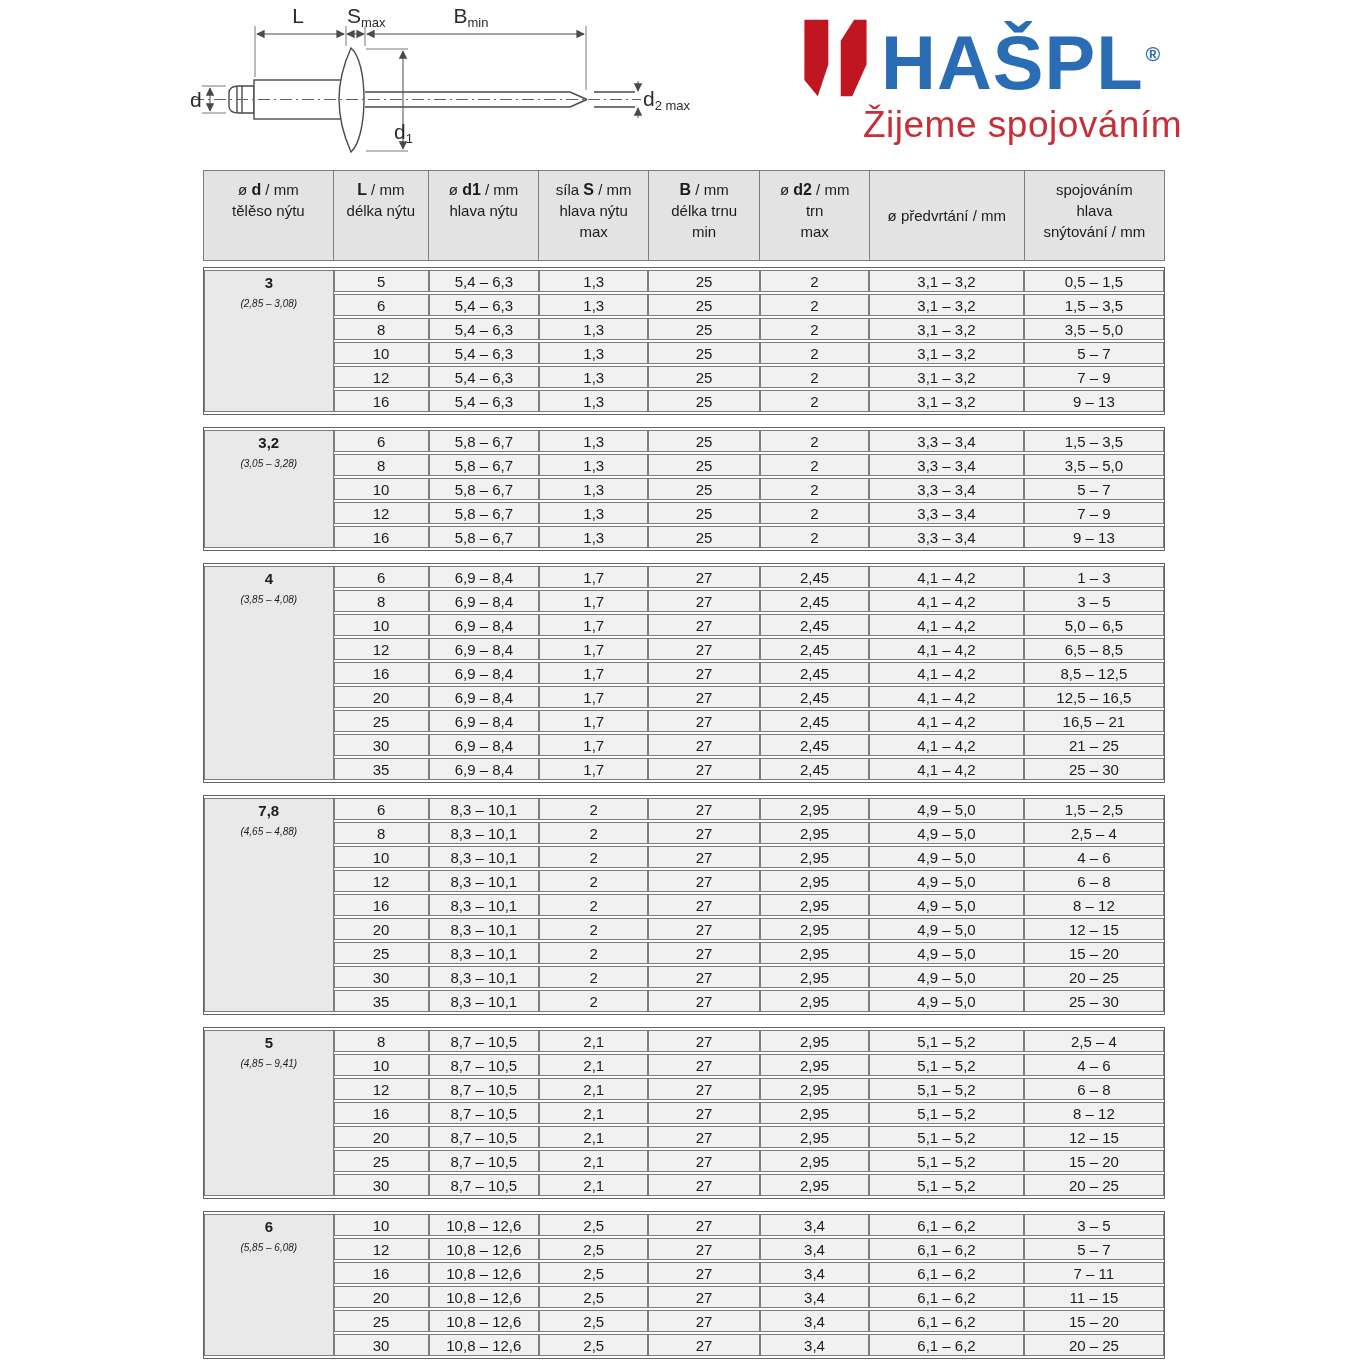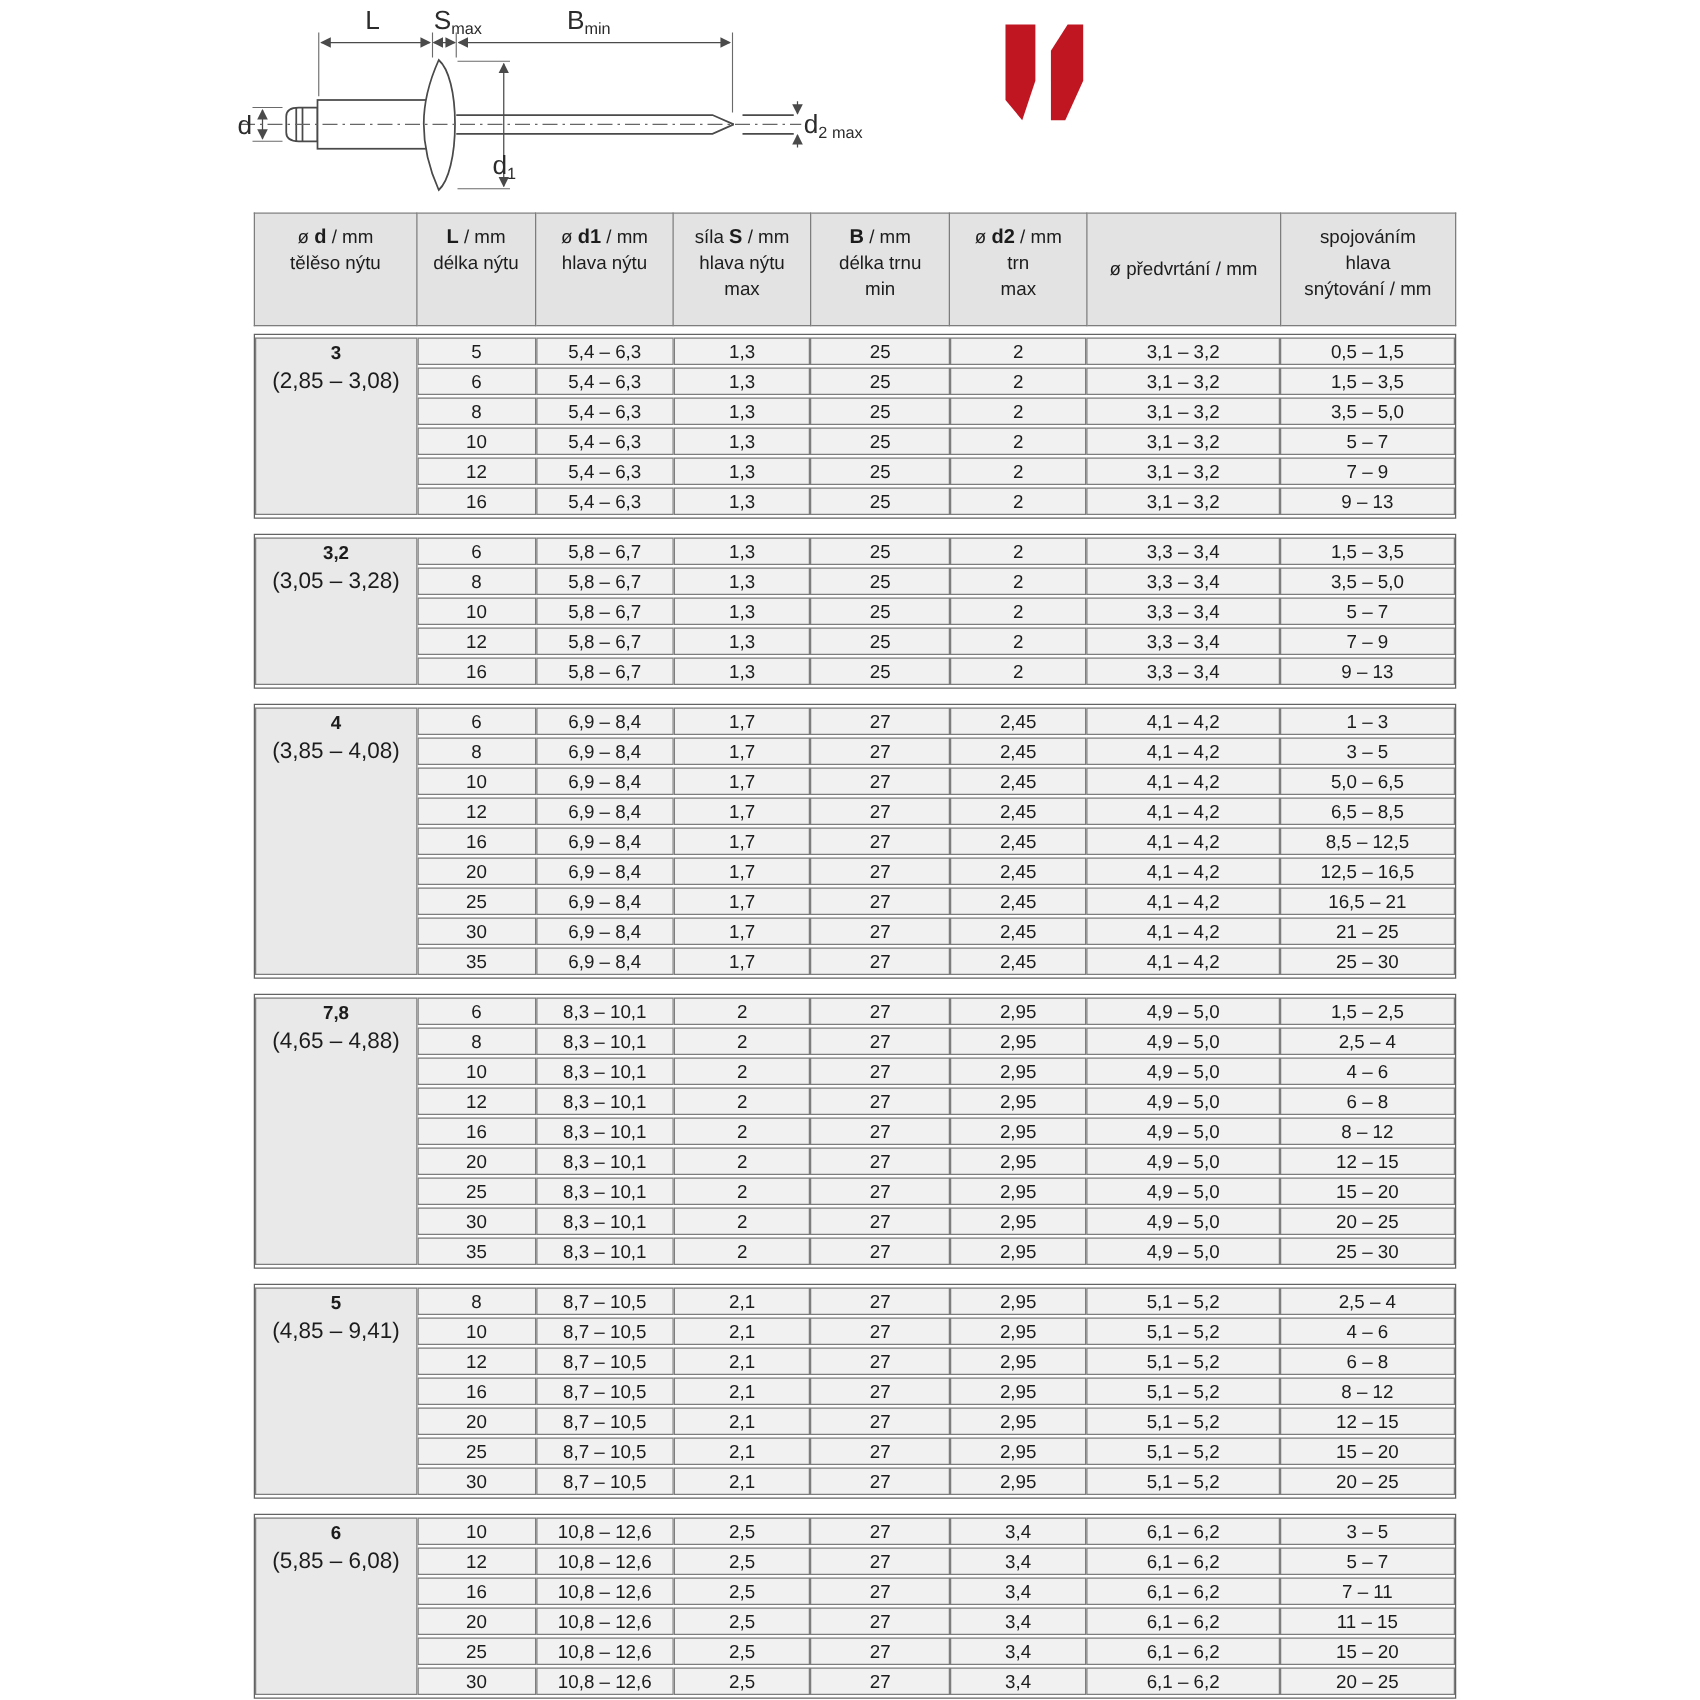--- a/index.html
+++ b/index.html
@@ -37,21 +37,21 @@
   .grp{
     width:962px;border-collapse:separate;border-spacing:0 2px;
     border:1px solid #636363;background:#ffffff;margin-bottom:12px;
   }
   .grp td{
     border:1px solid #7d7d7d;background:#f1f1f1;text-align:center;
     font-size:15px;height:20px;padding:0 2px;box-sizing:content-box;
   }
   .grp td.gcell{background:#e9e9e9;vertical-align:top;padding-top:1px;}
   .gsize{font-weight:bold;font-size:15px;line-height:22px;}
-  .grange{font-size:18px;line-height:20px;}
+  .grange{font-size:10px;line-height:20px;font-style:italic;}
   
   .dg-shape{fill:#ffffff;stroke:#4a4a4a;stroke-width:1.4;}
   .dg-line{stroke:#4a4a4a;stroke-width:1.4;fill:none;}
   .dg-dim{stroke:#4a4a4a;stroke-width:1;fill:none;}
   .dg-ext{stroke:#6a6a6a;stroke-width:0.9;fill:none;}
   .dg-center{stroke:#666666;stroke-width:1;fill:none;stroke-dasharray:12 4 2 4;}
   .dg-label{font-family:"Liberation Sans",sans-serif;font-size:21px;fill:#2b2b2b;}
   .dg-sub{font-size:13px;}
 </style>
 </head>
@@ -100,21 +100,23 @@
   <text class="dg-label" x="208" y="137"><tspan>d</tspan><tspan class="dg-sub" dy="4">1</tspan></text>
   <text class="dg-label" x="457" y="104"><tspan>d</tspan><tspan class="dg-sub" dy="4">2 max</tspan></text>
 </svg>
 
 <div class="logo">
   <div class="logo-row">
     <svg class="brand-mark" viewBox="0 0 80 92">
       <polygon points="8,8 33,8 33,55 22,88 8,71" fill="#bf1622"></polygon>
       <polygon points="46,88 46,30 60,8 73,8 73,55 58,88" fill="#bf1622"></polygon>
     </svg>
+    <div class="brand-text" style="color: rgb(42, 109, 180);"><span>HAŠPL</span><span class="brand-reg" style="color: rgb(42, 109, 180);">®</span></div>
   </div>
+  <div class="tagline" style="color: rgb(198, 47, 54);">Žijeme spojováním</div>
 </div>
 
 <div class="tables">
   <table class="spec-head">
       <colgroup>
         <col style="width: 13.5%;">
         <col style="width: 9.9%;">
         <col style="width: 11.5%;">
         <col style="width: 11.4%;">
         <col style="width: 11.6%;">

